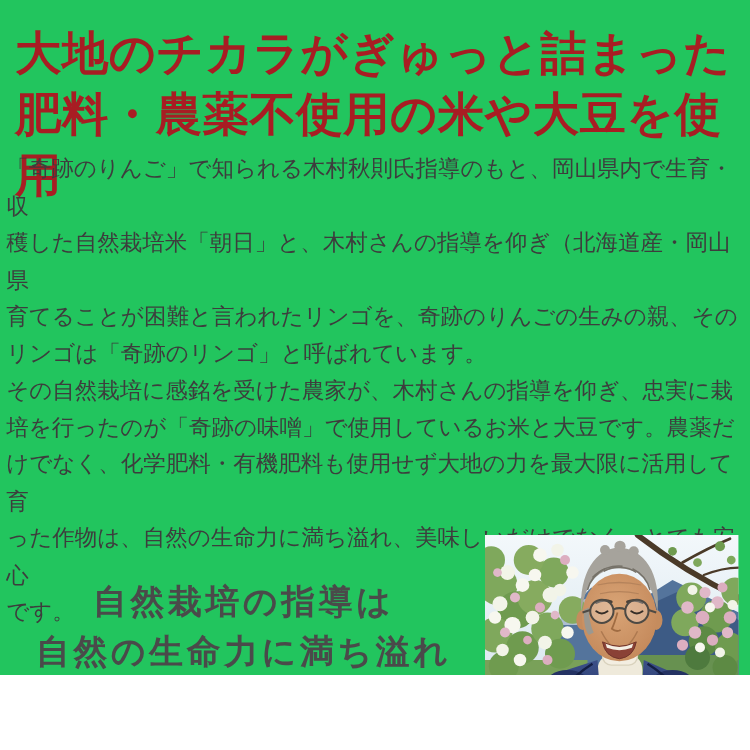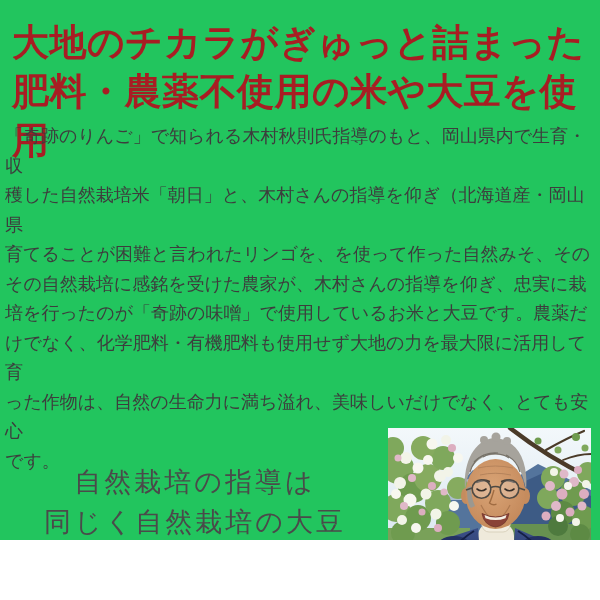--- a/index.html
+++ b/index.html
@@ -34,21 +34,21 @@
     color: #3d3d3d;
   }
   .body-text p { margin: 0; font-family: Liberation Mono, monospace; }
   .caption {
     position: absolute;
     top: 462px;
     left: 0;
     width: 390px;
     text-align: center;
     font-family: "DejaVu Serif", "Liberation Serif", serif;
-    font-weight: 400;
+    font-weight: 700;
     font-size: 27px;
     line-height: 40px;
     letter-spacing: 3px;
     color: #4a4a4a;
   }
   .photo {
     position: absolute;
     left: 388px;
     top: 428px;
     width: 203px;
@@ -66,34 +66,35 @@
     <div>大地のチカラがぎゅっと詰まった</div>
     <div>肥料・農薬不使用の米や大豆を使用</div>
   </h1>
 
   <div class="body-text">
     <p>
       <span style="display:block">「奇跡のりんご」で知られる木村秋則氏指導のもと、岡山県内で生育・収</span>
       <span style="display:block">穫した自然栽培米「朝日」と、木村さんの指導を仰ぎ（北海道産・岡山県</span>
     </p>
     <p>
-      <span style="display:block">育てることが困難と言われたリンゴを、を使って作った自然みそ、その</span>
+      <span style="display:block">育てることが困難と言われたリンゴを、奇跡のりんごの生みの親、その</span>
+      <span style="display:block">リンゴは「奇跡のリンゴ」と呼ばれています。</span>
     </p>
     <p>
       <span style="display:block">その自然栽培に感銘を受けた農家が、木村さんの指導を仰ぎ、忠実に栽</span>
       <span style="display:block">培を行ったのが「奇跡の味噌」で使用しているお米と大豆です。農薬だ</span>
       <span style="display:block">けでなく、化学肥料・有機肥料も使用せず大地の力を最大限に活用して育</span>
       <span style="display:block">った作物は、自然の生命力に満ち溢れ、美味しいだけでなく、とても安心</span>
       <span style="display:block">です。</span>
     </p>
   </div>
 
   <div class="caption">
     <div>自然栽培の指導は</div>
-    <div>同じく自然栽培の大豆</div>
+    <div>自然の生命力に満ち溢れ</div>
     <div>った作物は</div>
   </div>
 
   <div class="photo">
     <svg viewBox="0 0 203 167" width="203" height="167" preserveAspectRatio="none">
       <defs>
         <linearGradient id="sky" x1="0" y1="0" x2="0" y2="1">
           <stop offset="0" stop-color="#f3f8fb"></stop>
             <stop offset="1" stop-color="#cfe0ea"></stop>
         </linearGradient>

